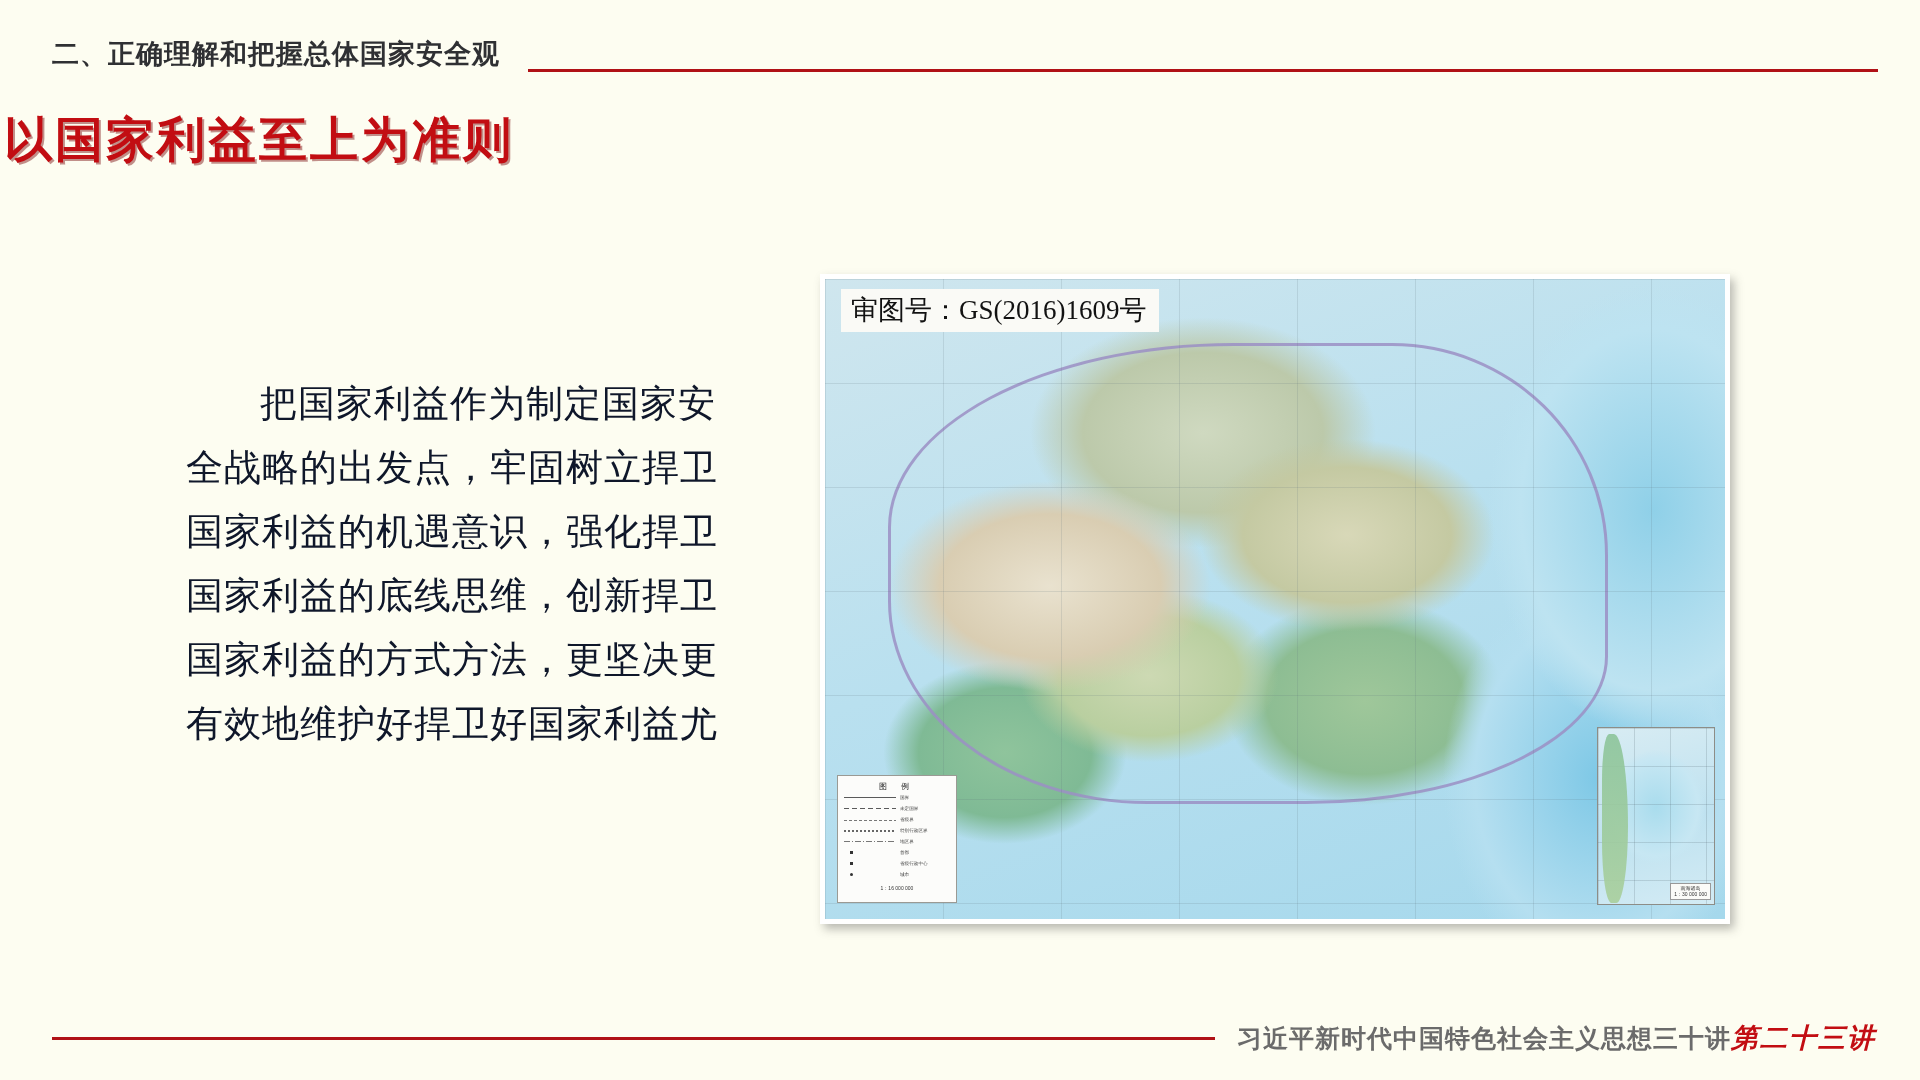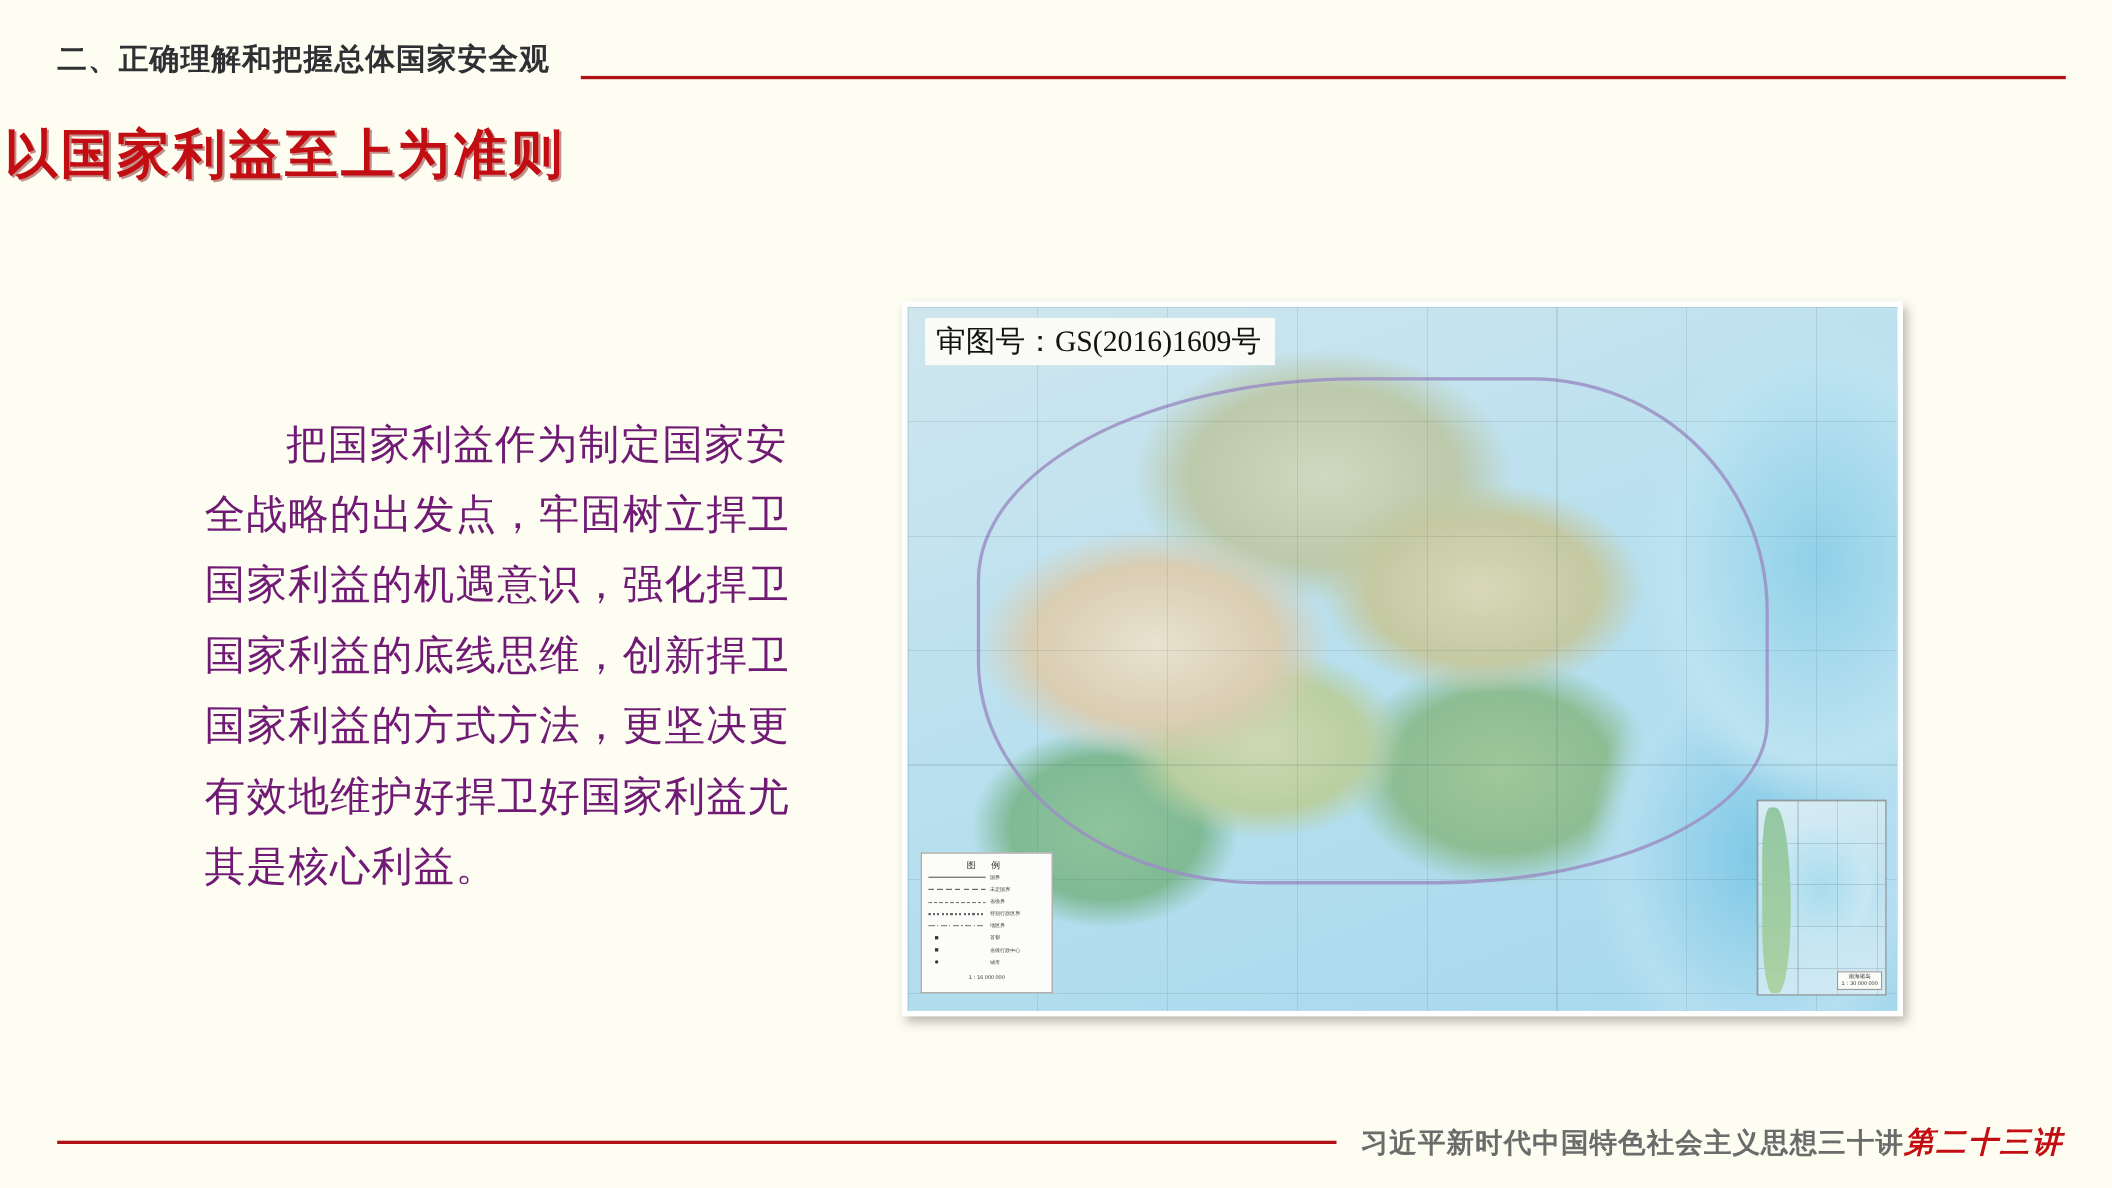--- a/index.html
+++ b/index.html
@@ -50,21 +50,21 @@
 
   
   .body-block {
     position:absolute;
     left:186px; top:372px;
     width:578px;
   }
   .body-line {
     font-size:37px;
     line-height:64px;
-    color:#701a75;
+    color:#0f172a;
     letter-spacing:1px;
     white-space:nowrap;
   }
   .body-line.first { text-indent:74px; }
 
   
   .map-figure {
     position:absolute;
     left:820px; top:274px;
     width:910px; height:650px;
@@ -241,21 +241,20 @@
 
 <div class="slide-title">以国家利益至上为准则</div>
 
 <div class="body-block">
   <div class="body-line first">把国家利益作为制定国家安</div>
   <div class="body-line">全战略的出发点，牢固树立捍卫</div>
   <div class="body-line">国家利益的机遇意识，强化捍卫</div>
   <div class="body-line">国家利益的底线思维，创新捍卫</div>
   <div class="body-line">国家利益的方式方法，更坚决更</div>
   <div class="body-line">有效地维护好捍卫好国家利益尤</div>
-  <div class="body-line">其是核心利益。</div>
 </div>
 
 <div class="map-figure">
   <div class="map-canvas">
     <div class="map-border-line"></div>
 
     <div class="map-approval">审图号：GS(2016)1609号</div>
 
     <div class="map-legend">
       <div class="legend-title">图 例</div>

